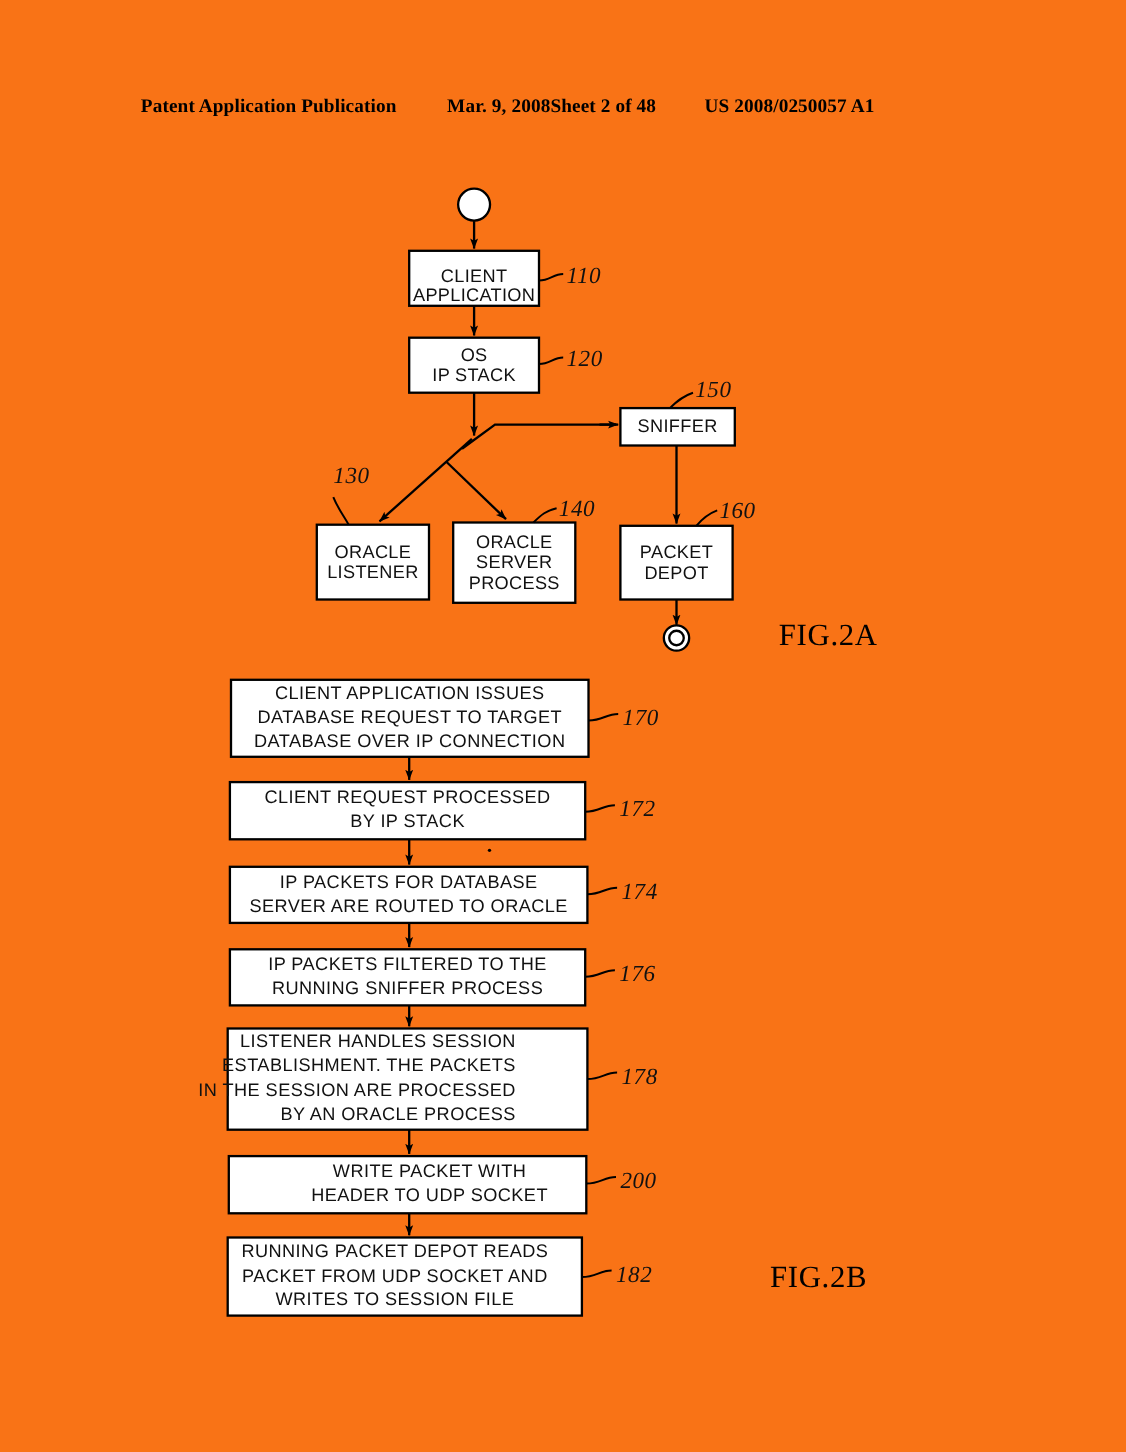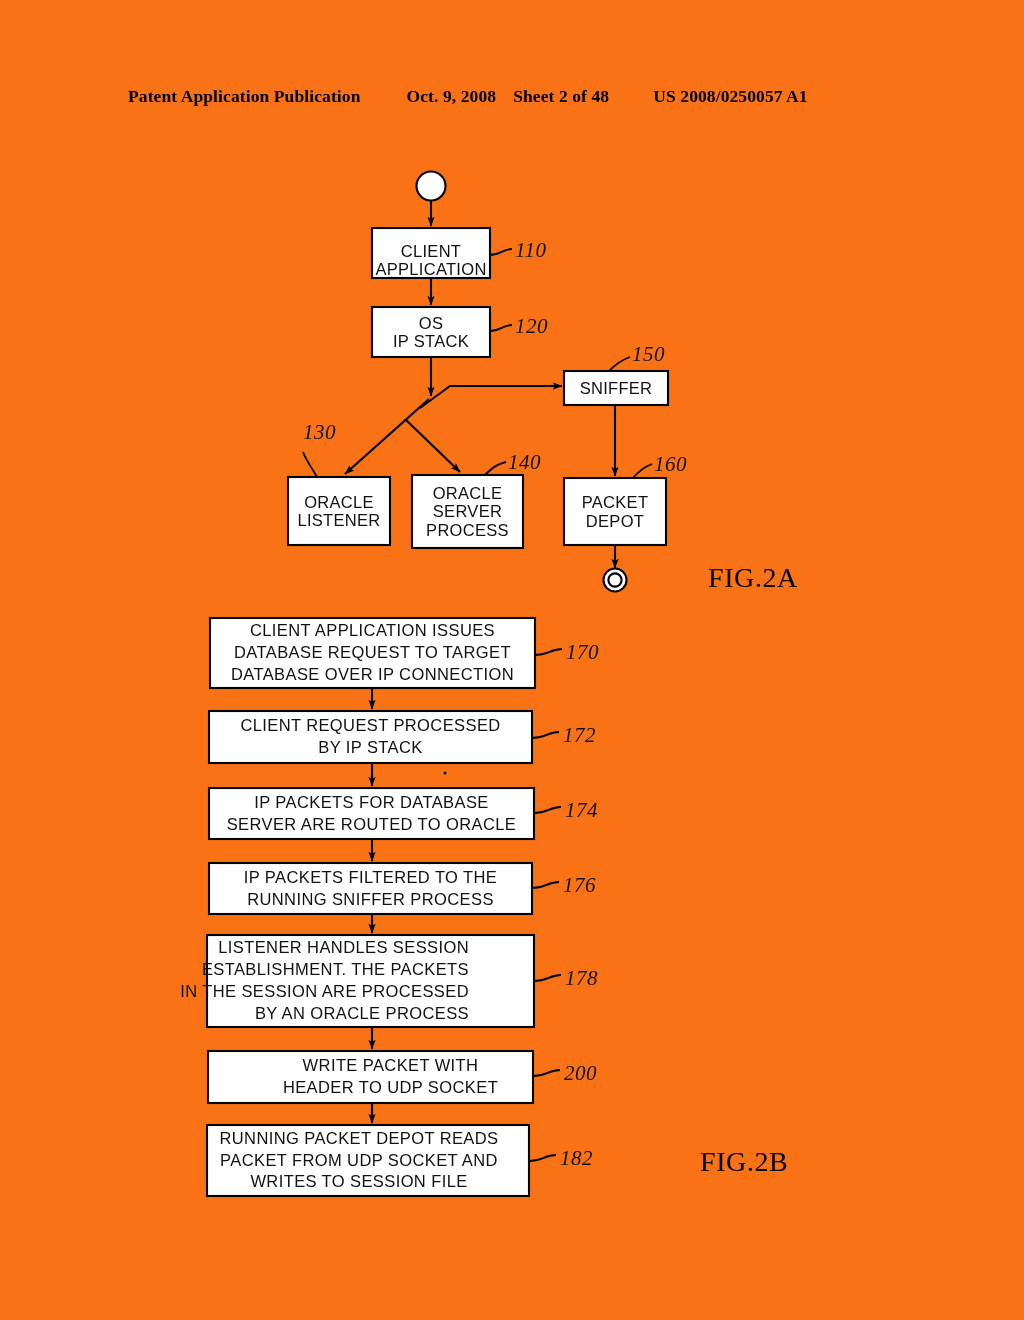--- a/index.html
+++ b/index.html
@@ -30,21 +30,21 @@
     font-family: "Liberation Serif", serif;
     font-weight: bold;
     font-size: 17.5px;
     letter-spacing: 0.1px;
     white-space: nowrap;
     display: flex;
     align-items: baseline;
   }
   .header .h-pub     { }
   .header .h-date    { margin-left: 46px; }
-  .header .h-sheet   { margin-left: 17px; }
+  .header .h-sheet   { }
   .header .h-docnum  { margin-left: 44px; }
 
   
   .fig-svg {
     position: absolute;
     left: 0;
     top: 0;
     width: 1024px;
     height: 1320px;
     pointer-events: none;
@@ -94,21 +94,21 @@
     white-space: nowrap;
   }
 </style>
 </head>
 <body>
 
 <div id="page">
 
   <div class="header">
     <span class="h-pub">Patent Application Publication</span>
-    <span class="h-date">Oct. 9, 2008</span>
+    <span class="h-date">Mar. 9, 2008</span>
     <span class="h-sheet">Sheet 2 of 48</span>
     <span class="h-docnum">US 2008/0250057 A1</span>
   </div>
 
   <svg class="fig-svg" viewBox="0 0 1024 1320">
     <defs>
       <marker id="ah" markerWidth="11" markerHeight="11" refX="9.2" refY="4" orient="auto" markerUnits="userSpaceOnUse">
         <path d="M0,0.4 L9.6,4 L0,7.6 L2.1,4 Z" fill="#000"></path>
       </marker>
     </defs>

